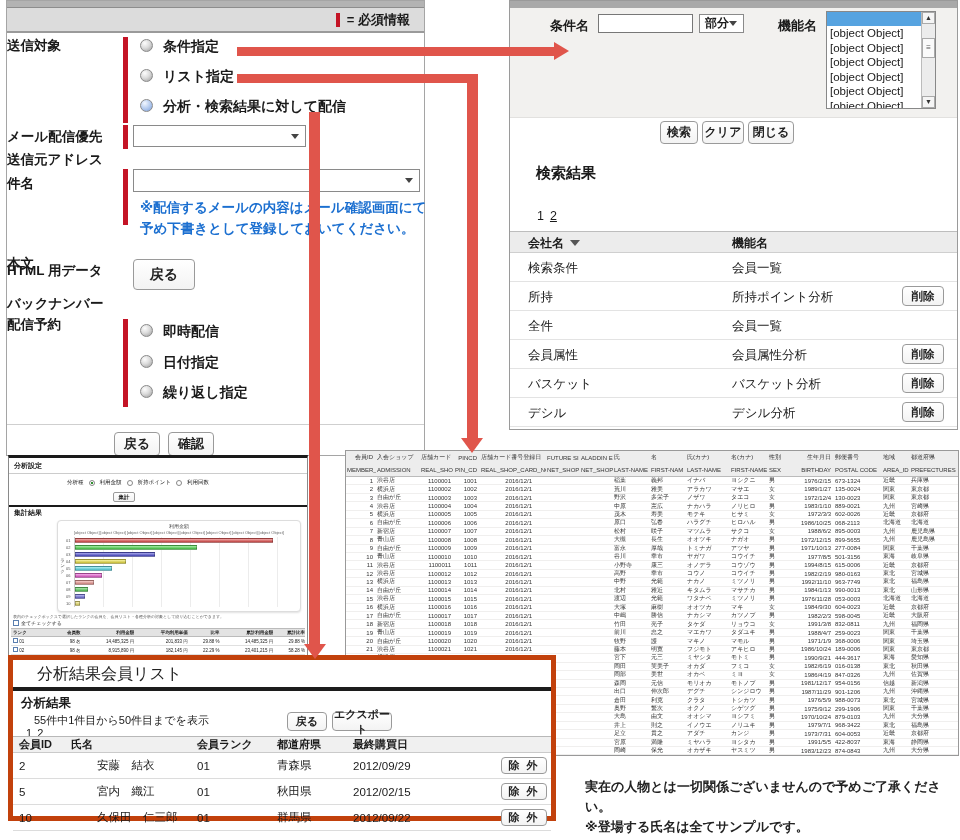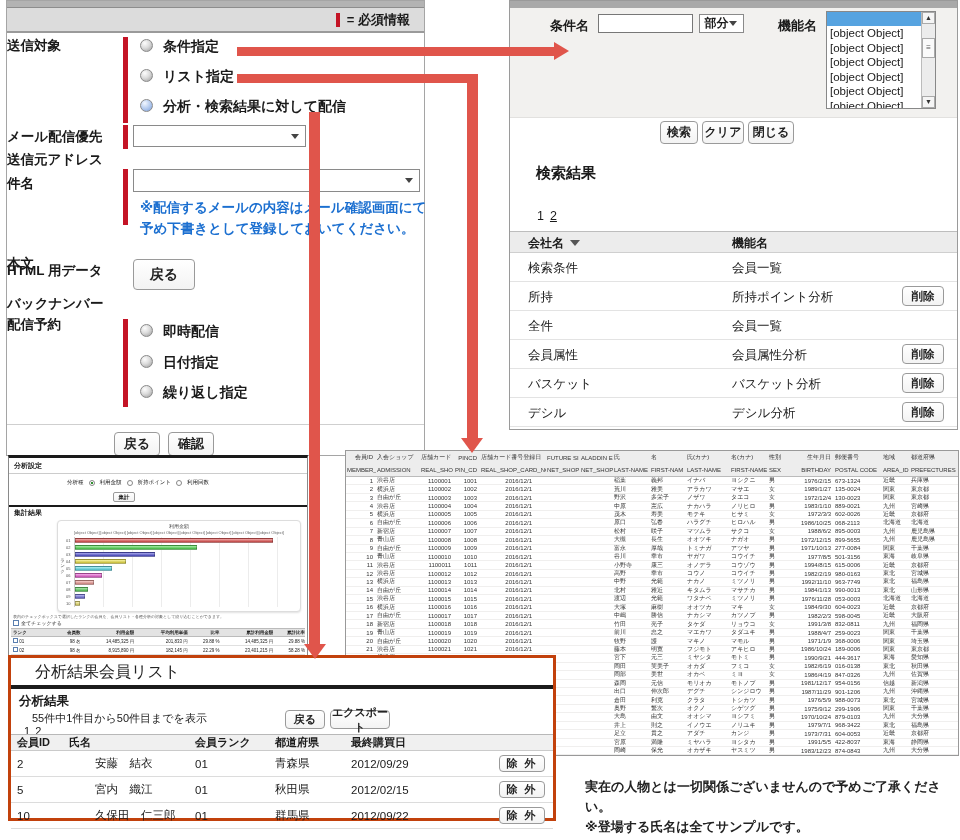--- a/index.html
+++ b/index.html
@@ -100,21 +100,21 @@
   .bc:nth-child(9){ width:36px;}
   .bc:nth-child(10){ width:44px;}
   .bc:nth-child(11){ width:38px;}
   .bc:nth-child(12){ width:24px;}
   .bc:nth-child(13){ width:42px; text-align:right; padding-right:3px;}
   .bc:nth-child(14){ width:48px;}
   .bc:nth-child(15){ width:28px;}
   .bc:nth-child(16){ width:49px;}
 
   
-  #result-panel { left:8px; top:655px; width:548px; height:166px; background:#fff; border:3px solid #c2410c; z-index:30; }
+  #result-panel { left:8px; top:655px; width:548px; height:166px; background:#fff; border:5px solid #c2410c; z-index:30; }
   .res-title { position:absolute; left:24px; top:4px; font-size:16px; color:#222; }
   .res-rule { position:absolute; left:0; right:0; top:27px; height:4px; background:#1c1c1c; }
   .res-sub { position:absolute; left:8px; top:35px; font-size:12.5px; font-weight:bold; }
   .res-count { position:absolute; left:21px; top:53px; font-size:11px; }
   .res-pager { position:absolute; left:13px; top:67px; font-size:11px; }
   .res-pager .pg2 { text-decoration:underline; margin-left:5px; }
   .res-back { position:absolute; left:274px; top:52px; width:40px; height:19px; font-size:11px; }
   .res-export { position:absolute; left:319px; top:52px; width:60px; height:19px; font-size:11px; }
   .res-head { position:absolute; left:0; right:0; top:76px; height:17px; background:#f0f0f0; border-top:1px solid #b8b8b8; border-bottom:1px solid #cacaca;
               display:flex; align-items:center; font-weight:bold; font-size:11px; }
@@ -188,21 +188,21 @@
   <button class="btn abs" style="left:107px; top:431px; width:46px; height:24px; font-size:13px">戻る</button>
   <button class="btn abs" style="left:161px; top:431px; width:46px; height:24px; font-size:13px">確認</button>
 </div>
 
 <div id="right-panel" class="abs">
   <div class="rp-topstrip"></div>
   <div class="rp-searcharea"></div>
 
   <div class="rp-label" style="left:40px; top:16px">条件名</div>
   <input class="rp-input" style="left: 88px; top: 13px; width: 95px; height: 19px;" value="">
-  <div class="selectbox" style="left:189px; top:13px; width:45px; height:19px; font-weight:bold; font-size:12px; justify-content:center; padding-left:4px">
+  <div class="selectbox" style="left:189px; top:13px; width:45px; height:19px; font-weight:bold; font-size:12px; justify-content:flex-end; padding-left:4px">
     <span>部分</span>
     <span class="caret-down"></span>
   </div>
   <div class="rp-label" style="left:268px; top:16px">機能名</div>
 
   <div class="listbox">
     <div class="lb-items">
       <div class="lb-sel"></div>
 
     <div class="lb-item" style="">[object Object]</div>

